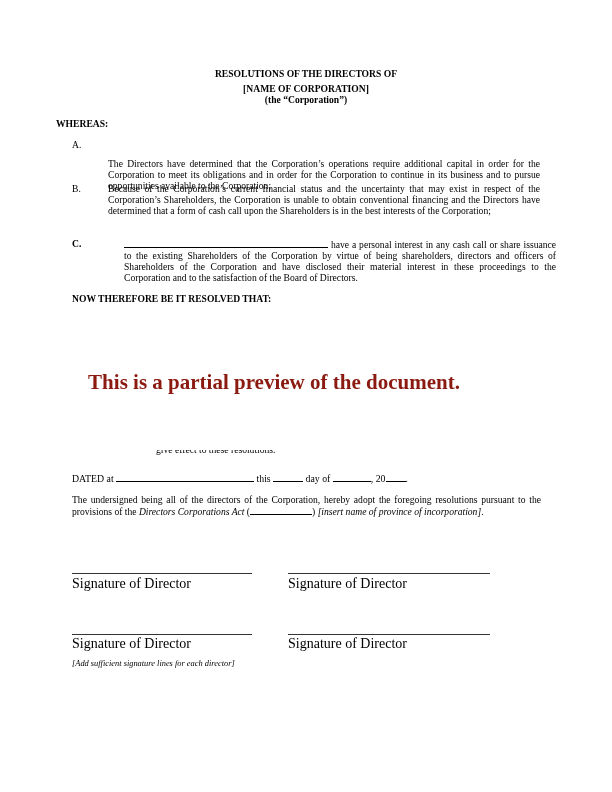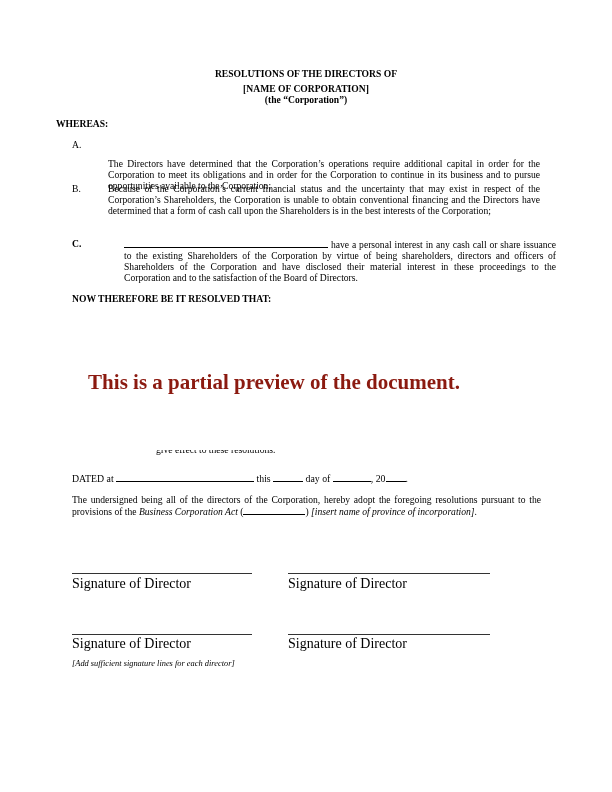--- a/index.html
+++ b/index.html
@@ -46,21 +46,21 @@
 
 <div class="abs cut" style="left:108px; top:450px; width:300px; height:6px;padding-left:48px;">
   <div class="cut-inner">give effect to these resolutions.</div>
 </div>
 
 <div class="abs para" style="left:72px; top:472px; width:470px; font-size:9.8px;">
   <span>DATED at </span><span class="blank" style="width:138px;"></span><span> this </span><span class="blank" style="width:30px;"></span><span> day of </span><span class="blank" style="width:38px;"></span><span>, 20</span><span class="blank" style="width:20px;"></span><span>.</span>
 </div>
 
 <div class="abs para" style="left:72px; top:494px; width:469px;">
-  <span>The undersigned being all of the directors of the Corporation, hereby adopt the foregoing resolutions pursuant to the provisions of the </span><i>Business Corporation Act</i><span> (</span><span class="blank" style="width:62px;"></span><span>) </span><i>[insert name of province of incorporation]</i><span>.</span>
+  <span>The undersigned being all of the directors of the Corporation, hereby adopt the foregoing resolutions pursuant to the provisions of the </span><i>Directors Corporations Act</i><span> (</span><span class="blank" style="width:62px;"></span><span>) </span><i>[insert name of province of incorporation]</i><span>.</span>
 </div>
 
 <div class="abs sigline" style="left:72px; top:573px; width:180px;"></div>
 <div class="abs siglabel" style="left:72px; top:576px;">Signature of Director</div>
 <div class="abs sigline" style="left:288px; top:573px; width:202px;"></div>
 <div class="abs siglabel" style="left:288px; top:576px;">Signature of Director</div>
 
 <div class="abs sigline" style="left:72px; top:634px; width:180px;"></div>
 <div class="abs siglabel" style="left:72px; top:636px;">Signature of Director</div>
 <div class="abs sigline" style="left:288px; top:634px; width:202px;"></div>

